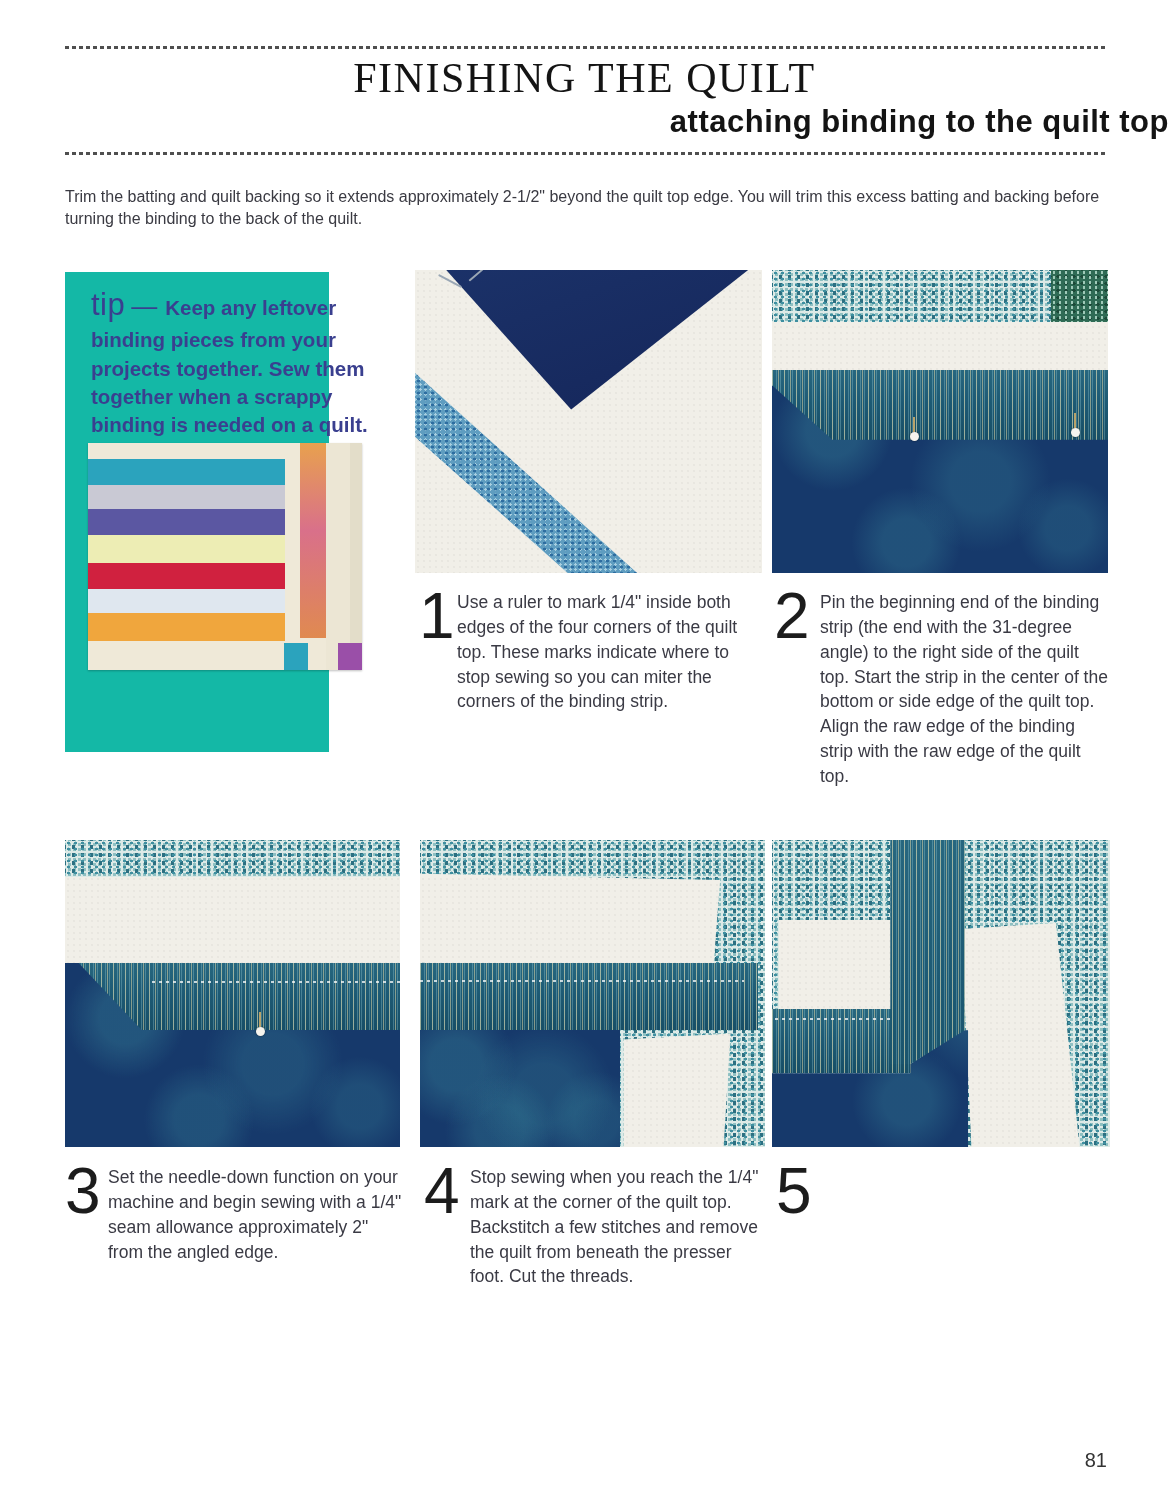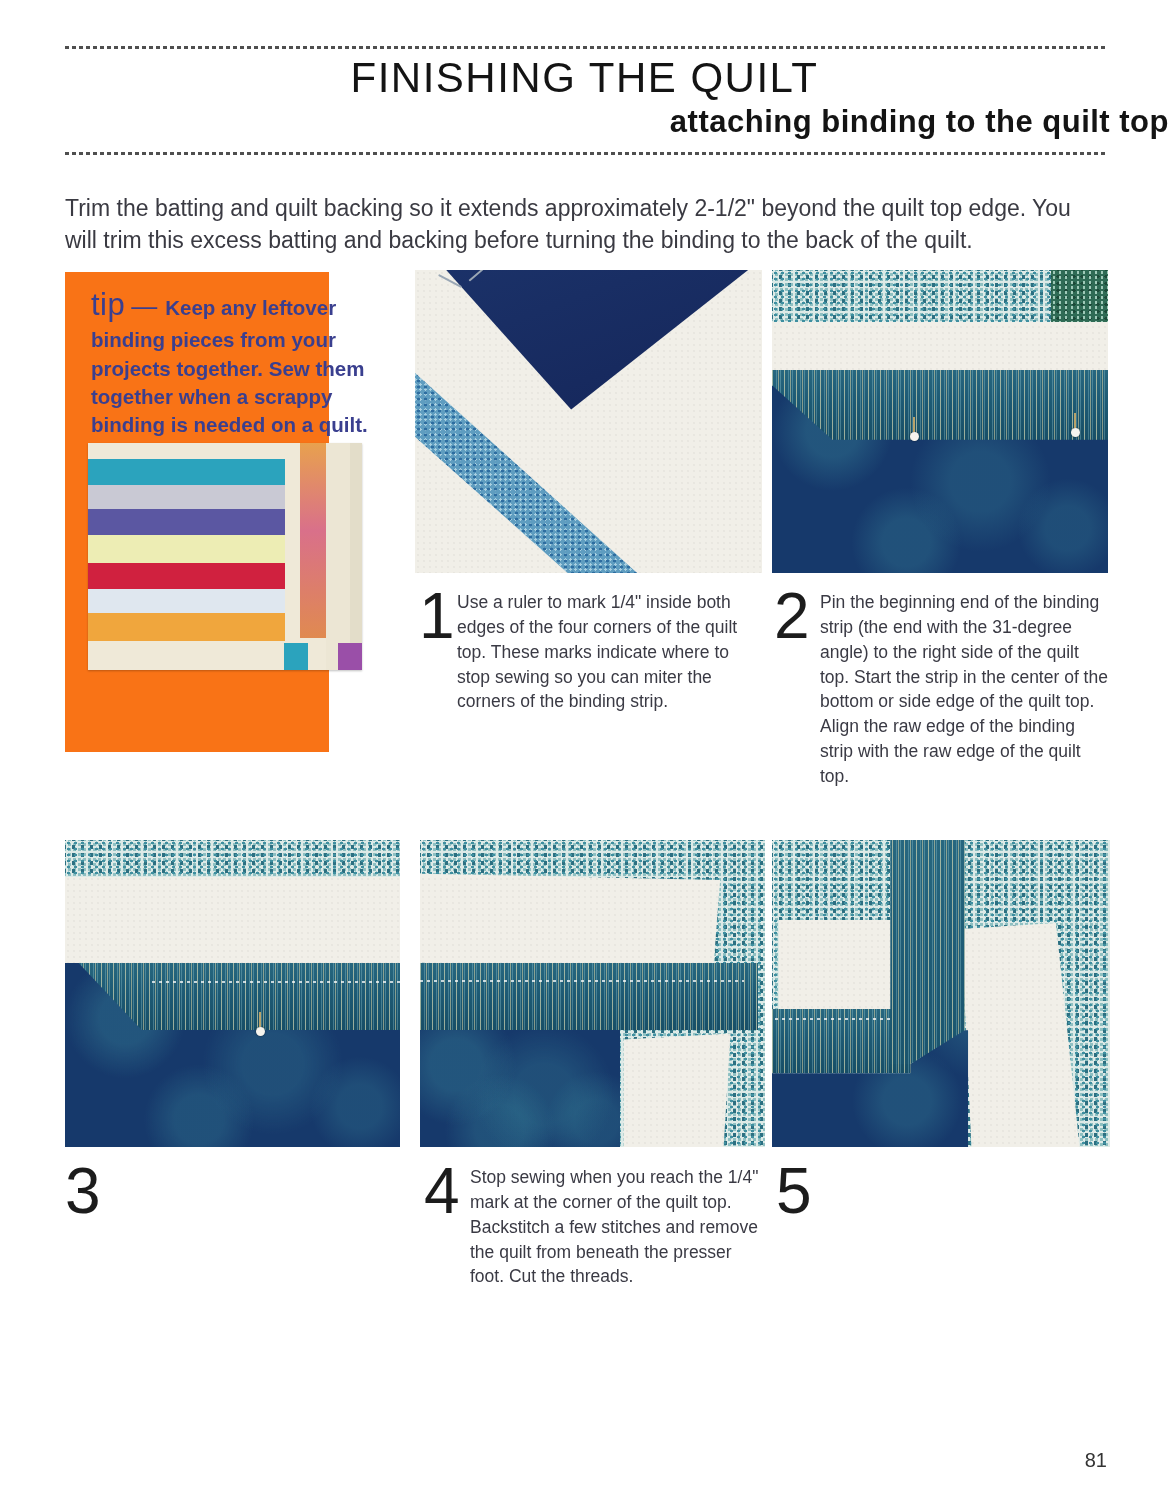--- a/index.html
+++ b/index.html
@@ -4,27 +4,27 @@
 <style>
   html,body{margin:0;padding:0;background:#e8e8e8;}
   .page{
     position:relative;width:1169px;height:1500px;margin:0 auto;
     background:#ffffff;overflow:hidden;
     font-family:"Liberation Sans", sans-serif;color:#35353d;
   }
   .dashes{position:absolute;height:3px;
     background:repeating-linear-gradient(90deg,#4f4f4f 0 4px,transparent 4px 7px);}
   .title{position:absolute;left:0;right:0;text-align:center;color:#141414;
-    font-weight:400;letter-spacing:1.5px;font-size:42px;line-height:1.05;}
+    font-weight:400;letter-spacing:1.5px;font-size:42px;line-height:1.05;font-family:Liberation Serif, serif;}
   .subtitle{position:absolute;left:0;right:0;text-align:right;color:#141414;
     font-weight:700;font-size:31px;letter-spacing:.5px;}
-  .intro{position:absolute;left:65px;width:1042px;font-size:23px;line-height:1.38;color:#3a3a42;}
+  .intro{position:absolute;left:65px;width:1042px;font-size:16px;line-height:1.38;color:#3a3a42;}
 
   
-  .tipbox{position:absolute;left:65px;top:272px;width:264px;height:480px;background:#f97316;}
+  .tipbox{position:absolute;left:65px;top:272px;width:264px;height:480px;background:#14b8a6;}
   .tip-text{position:absolute;left:26px;top:12px;width:280px;margin:0;
     color:#3A3F8F;font-size:20.5px;line-height:1.37;font-weight:700;}
   .tip-label{font-size:31px;font-weight:400;letter-spacing:.5px;}
   .tip-dash{font-weight:400;font-size:26px;padding:0 8px 0 6px;}
   .tip-caption{position:absolute;left:26px;top:413px;width:285px;margin:0;
     color:#3A3F8F;font-size:20.5px;line-height:1.37;font-weight:700;}
   .tipphoto{position:absolute;left:23px;top:171px;width:274px;height:227px;background:#efe9d8;overflow:hidden;
     box-shadow:0 1px 2px rgba(0,0,0,.25);}
   .tstrip{position:absolute;left:0;width:197px;}
   .tcol{position:absolute;top:0;}
@@ -153,20 +153,21 @@
     <div class="layer sparkle" style="inset:0;clip-path:polygon(35% 0,57% 0,57% 62%,41% 73%,35% 73%);"></div>
   </div>
 
   <div class="stepnum" style="left:419px;top:588px;">1</div>
   <p class="steptext" style="left:457px;top:590px;width:300px;">Use a ruler to mark 1/4" inside both edges of the four corners of the quilt top. These marks indicate where to stop sewing so you can miter the corners of the binding strip.</p>
 
   <div class="stepnum" style="left:774px;top:588px;">2</div>
   <p class="steptext" style="left:820px;top:590px;width:290px;">Pin the beginning end of the binding strip (the end with the 31-degree angle) to the right side of the quilt top. Start the strip in the center of the bottom or side edge of the quilt top. Align the raw edge of the binding strip with the raw edge of the quilt top.</p>
 
   <div class="stepnum" style="left:65px;top:1163px;">3</div>
+  <p class="steptext" style="left:108px;top:1165px;width:295px;">Set the needle-down function on your machine and begin sewing with a 1/4" seam allowance approximately 2" from the angled edge.</p>
 
   <div class="stepnum" style="left:424px;top:1163px;">4</div>
   <p class="steptext" style="left:470px;top:1165px;width:295px;">Stop sewing when you reach the 1/4" mark at the corner of the quilt top. Backstitch a few stitches and remove the quilt from beneath the presser foot. Cut the threads.</p>
 
   <div class="stepnum" style="left:776px;top:1163px;">5</div>
 
   <div class="pagenum">81</div>
 
 </div>
 

